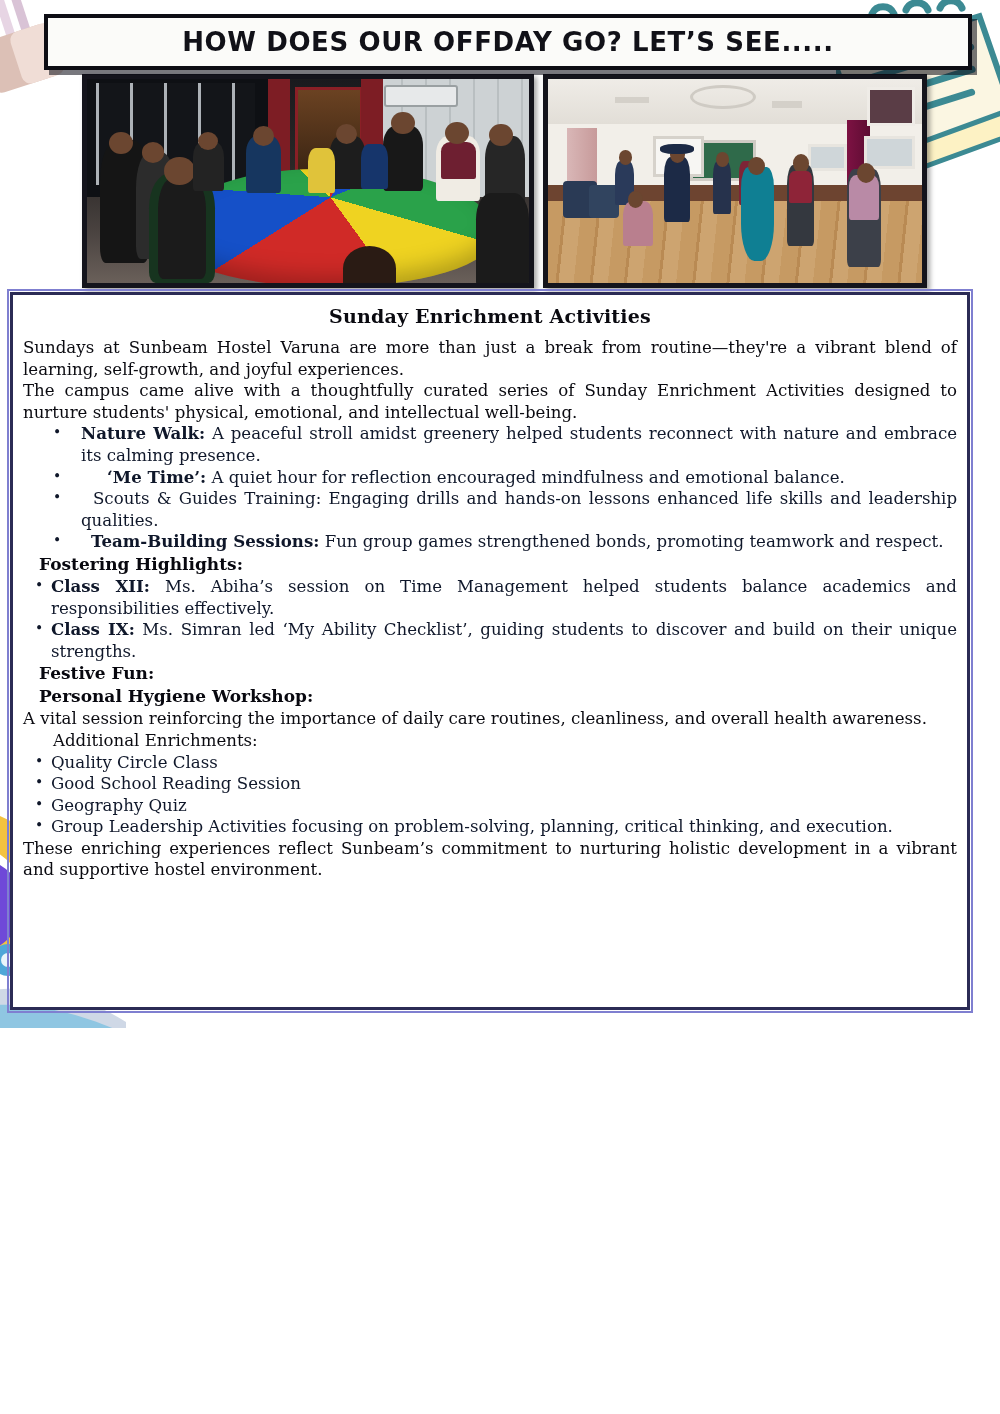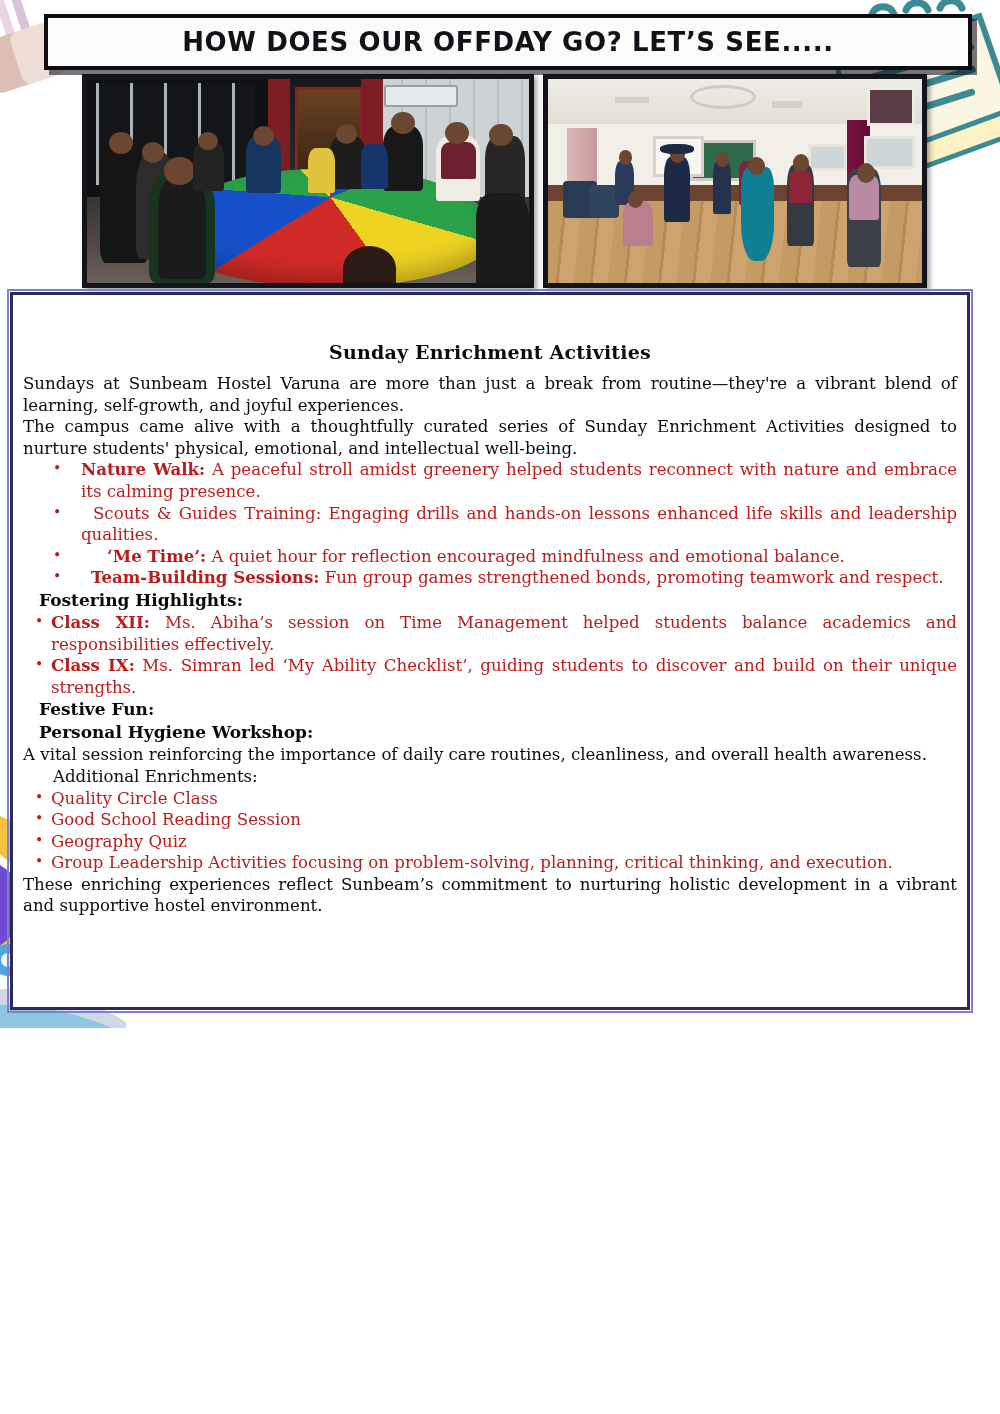--- a/index.html
+++ b/index.html
@@ -59,21 +59,20 @@
     border:3px solid #2b2b55;
     outline:2px solid #7f7fd0;
     outline-offset:1px;
     z-index:7;
     overflow:hidden;
     box-sizing:border-box;
   }
   #article-inner{
     padding:8px 10px 0 10px;
     color:#0b0b12;
-    margin-top:36px;
   }
   #art-title{
     text-align:center;
     font-family:"DejaVu Serif", serif;
     font-weight:bold;
     font-size:19px;
     letter-spacing:.2px;
     margin:2px 0 10px 0;
     color:#0a0a10;
   }
@@ -88,21 +87,21 @@
   .bold{font-weight:bold;}
   ul.bl{margin:0;padding:0;list-style:none;}
   ul.bl li{
     position:relative;
     font-family:"DejaVu Serif", serif;
     font-size:16.6px;
     line-height:21.6px;
     padding-left:58px;
     text-align:justify;
     text-align-last:left;
-    color:#b91c1c;
+    color:#0f172a;
   }
   ul.bl li::before{
     content:"\2022";
     position:absolute;left:30px;top:-1px;
     font-size:14px;
   }
   ul.bl2 li{padding-left:28px;}
   ul.bl2 li::before{left:12px;}
   .sub-head{
     font-family:"DejaVu Serif", serif;
@@ -260,22 +259,22 @@
 
   <div id="article">
     <div id="article-inner">
       <div id="art-title">Sunday Enrichment Activities</div>
 
       <p class="p just">Sundays at Sunbeam Hostel Varuna are more than just a break from routine—they're a vibrant blend of learning, self-growth, and joyful experiences.</p>
       <p class="p just">The campus came alive with a thoughtfully curated series of Sunday Enrichment Activities designed to nurture students' physical, emotional, and intellectual well-being.</p>
 
       <ul class="bl">
         <li><span class="bold">Nature Walk:</span><span> A peaceful stroll amidst greenery helped students reconnect with nature and embrace its calming presence.</span></li>
+        <li><span class="bold" style="padding-left:26px;">‘Me Time’:</span><span> A quiet hour for reflection encouraged mindfulness and emotional balance.</span></li>
         <li><span style="padding-left:12px;">Scouts &amp; Guides Training:</span><span> Engaging drills and hands-on lessons enhanced life skills and leadership qualities.</span></li>
-        <li><span class="bold" style="padding-left:26px;">‘Me Time’:</span><span> A quiet hour for reflection encouraged mindfulness and emotional balance.</span></li>
         <li><span class="bold" style="padding-left:10px;">Team-Building Sessions:</span><span> Fun group games strengthened bonds, promoting teamwork and respect.</span></li>
       </ul>
 
       <div class="sub-head">Fostering Highlights:</div>
       <ul class="bl bl2">
         <li><span class="bold">Class XII:</span><span> Ms. Abiha’s session on Time Management helped students balance academics and responsibilities effectively.</span></li>
         <li><span class="bold">Class IX:</span><span> Ms. Simran led ‘My Ability Checklist’, guiding students to discover and build on their unique strengths.</span></li>
       </ul>
 
       <div class="sub-head">Festive Fun:</div>

